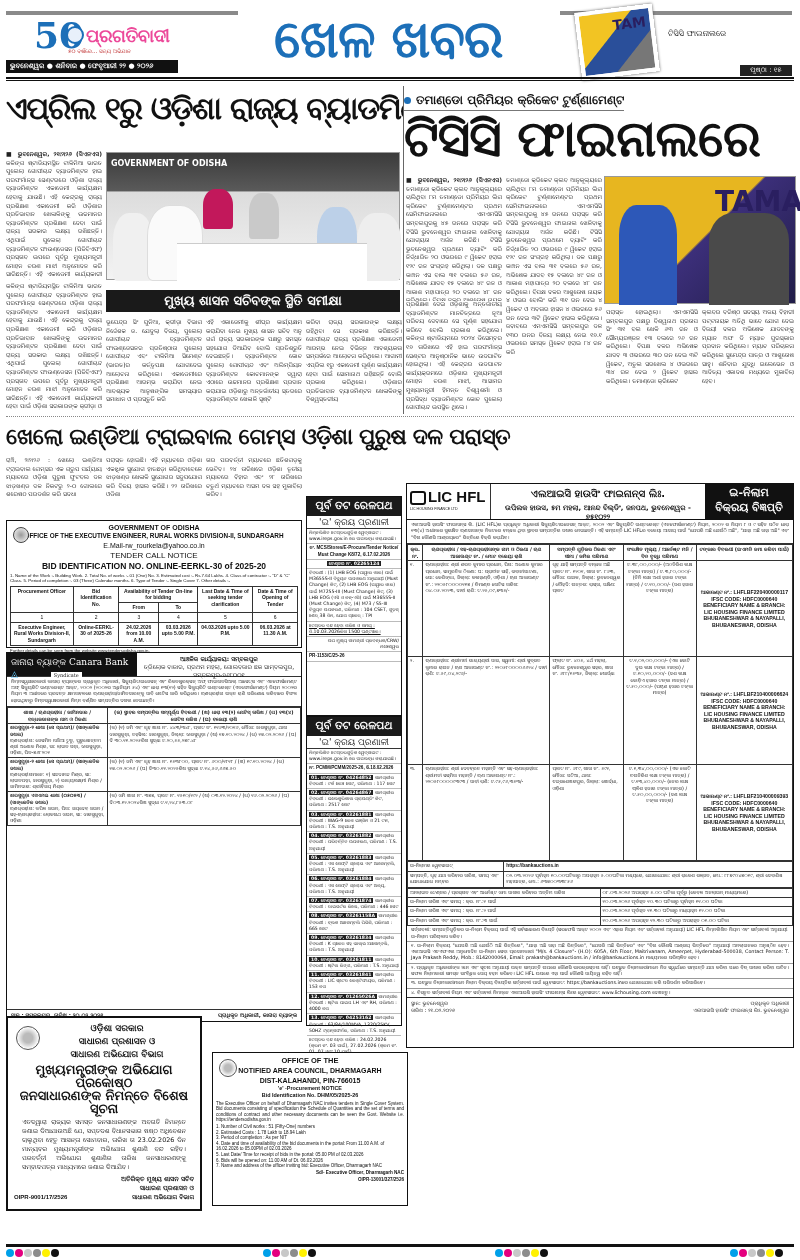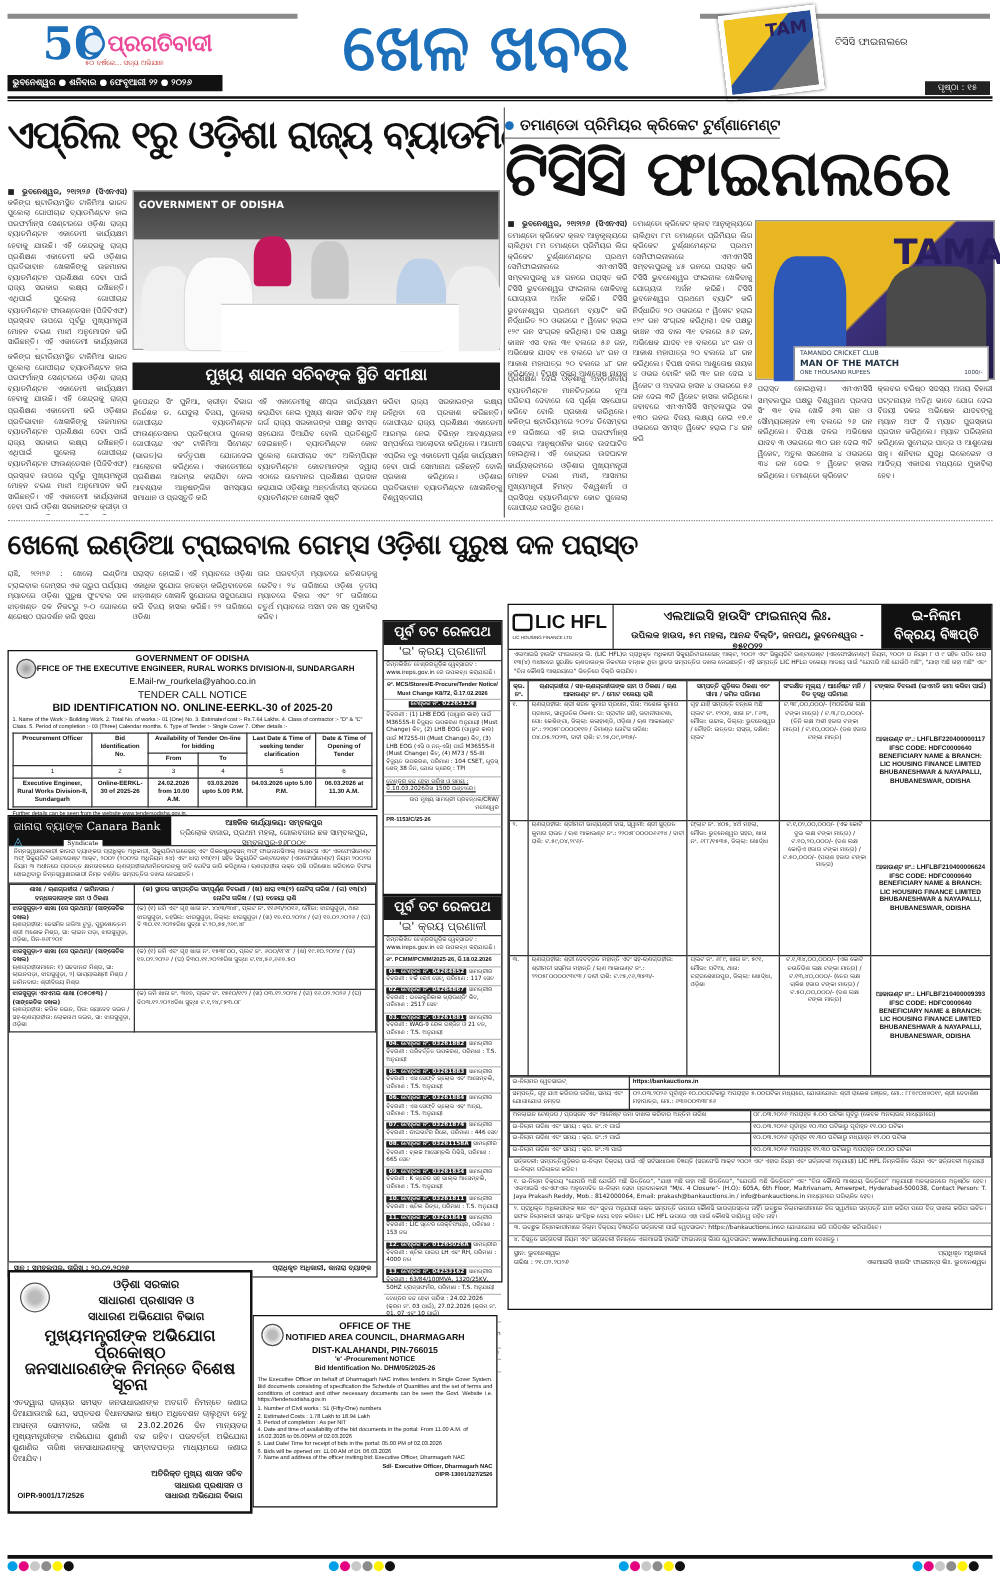--- a/index.html
+++ b/index.html
@@ -52,21 +52,21 @@
 .notice-bar{background:#111;color:#fff;font-size:11px;font-weight:bold;text-align:center;padding:1px 0}
 .lic{left:406px;top:483px;width:388px;height:565px}
 .lic-head{display:flex;border-bottom:1.5px solid #111;height:36px}
 .lic-logo{width:84px;border-right:1px solid #333;padding:3px;font-size:15px;font-weight:bold;color:#111}
 .lic-mid{flex:1;text-align:center;font-size:8px;font-weight:bold;padding:3px 2px}
 .lic-right{width:88px;background:#111;color:#fff;font-size:11px;font-weight:bold;text-align:center;padding:2px}
 .lic-table td{font-size:4.8px;line-height:6.4px;text-align:left}
 .lic-table .acc{text-align:center;font-weight:bold;font-family:"Liberation Sans",sans-serif;font-size:5.2px;line-height:6.6px}
 .lic-table .amt{text-align:center}
 .govt-box{left:6px;top:1016px;width:196px;height:195px}
-.dharm{left:202px;top:1052px;width:196px;height:154px}
+.dharm{left:212px;top:1052px;width:196px;height:154px}
 .dharm .t{text-align:center;font-weight:bold;font-family:"Liberation Sans",sans-serif}
 .emblem{position:absolute;width:24px;height:24px;border-radius:50%;border:1px solid #555;background:radial-gradient(circle,#bbb 30%,#fff 70%)}
 .bottom-rule{left:6px;top:1244px;width:788px;height:3px;background:#111}
 .reg{top:1249px;display:flex;gap:1px}
 .reg span{width:8px;height:8px;border-radius:50%;display:inline-block}
 .en{font-family:"Liberation Sans",sans-serif}
 </style>
 </head>
 <body>
 
@@ -113,28 +113,20 @@
 <div class="abs col" style="left:406px;top:176px;width:96px;height:125px">
   <b>■ ଭୁବନେଶ୍ୱର, ୨୧ା୨ା୨୬ (ସିଏନଏସ)</b>
   <span>ତମାଣ୍ଡୋ କ୍ରିକେଟ କ୍ଲବ ଆନୁକୂଲ୍ୟରେ ଚାଲିଥିବା ୮ମ ତମାଣ୍ଡୋ ପ୍ରିମିୟର ଲିଗ କ୍ରିକେଟ ଟୁର୍ଣ୍ଣାମେଣ୍ଟର ପ୍ରଥମ ସେମିଫାଇନାଲରେ ଏମଏମସିସି ସମ୍ବଲପୁରକୁ ୪୫ ରନରେ ପରାସ୍ତ କରି ଟିସିସି ଭୁବନେଶ୍ୱର ଫାଇନାଲ ଖେଳିବାକୁ ଯୋଗ୍ୟତା ଅର୍ଜନ କରିଛି। ଟିସିସି ଭୁବନେଶ୍ୱର ପ୍ରଥମେ ବ୍ୟାଟିଂ କରି ନିର୍ଦ୍ଧାରିତ ୨୦ ଓଭରରେ ୯ ୱିକେଟ ହରାଇ ୧୨୯ ରନ ସଂଗ୍ରହ କରିଥିଲା। ଦଳ ପକ୍ଷରୁ କାଞ୍ଚନ ଏସ ବାଲ ୩୧ ବଲରେ ୫୬ ରନ, ଅଭିଷେକ ଯାଦବ ୧୫ ବଲରେ ୪୯ ରନ ଓ ଆକାଶ ମହାପାତ୍ର ୨୦ ବଲରେ ୪୮ ରନ କରିଥିଲେ। ବିପକ୍ଷ ଦଳର ଆଶୁତୋଷ ନାୟକ ୪ ଓଭର ବୋଲିଂ କରି ୩୧ ରନ ଦେଇ ୪ ୱିକେଟ ଓ ଅବତାର ହାସନ ୪ ଓଭରରେ ୫୬ ରନ ଦେଇ ୩ଟି ୱିକେଟ ହାସଲ କରିଥିଲେ। ଜବାବରେ ଏମଏମସିସି ସମ୍ବଲପୁର ଦଳ ୧୩୦ ରନର ବିଜୟ ଲକ୍ଷ୍ୟ ନେଇ ୧୭.୧ ଓଭରରେ ସମସ୍ତ ୱିକେଟ ହରାଇ ୮୪ ରନ କରି</span>
 </div>
 <div class="abs col" style="left:406px;top:300px;width:96px;height:112px">ପ୍ରଶିକ୍ଷଣ ଦେଇ ଓଡ଼ିଶାକୁ ଅନ୍ତର୍ଜାତୀୟ ବ୍ୟାଡମିଣ୍ଟନ ମାନଚିତ୍ରରେ ନୂଆ ପରିଚୟ ଦେବାରେ ସେ ପୂର୍ଣ୍ଣ ସହଯୋଗ କରିବେ ବୋଲି ପ୍ରକାଶ କରିଥିଲେ। କଳିଙ୍ଗ ଷ୍ଟାଡିୟମରେ ୨୦୨୪ ଡିସେମ୍ବର ୧୭ ତାରିଖରେ ଏହି ହାଇ ପରଫର୍ମାନ୍ସ ସେଣ୍ଟର ଆନୁଷ୍ଠାନିକ ଭାବେ ଉଦଘାଟିତ ହୋଇଥିଲା। ଏହି କେନ୍ଦ୍ରର ଉଦଘାଟନ କାର୍ଯ୍ୟକ୍ରମରେ ଓଡ଼ିଶାର ମୁଖ୍ୟମନ୍ତ୍ରୀ ମୋହନ ଚରଣ ମାଝୀ, ଆସାମର ମୁଖ୍ୟମନ୍ତ୍ରୀ ହିମନ୍ତ ବିଶ୍ୱଶର୍ମା ଓ ପ୍ରସିଦ୍ଧ ବ୍ୟାଡମିଣ୍ଟନ କୋଚ ପୁଲେଲା ଗୋପୀଚାନ୍ଦ ଉପସ୍ଥିତ ଥିଲେ।</div>
 <div class="abs col" style="left:506px;top:176px;width:96px;height:236px">ତମାଣ୍ଡୋ କ୍ରିକେଟ କ୍ଲବ ଆନୁକୂଲ୍ୟରେ ଚାଲିଥିବା ୮ମ ତମାଣ୍ଡୋ ପ୍ରିମିୟର ଲିଗ କ୍ରିକେଟ ଟୁର୍ଣ୍ଣାମେଣ୍ଟର ପ୍ରଥମ ସେମିଫାଇନାଲରେ ଏମଏମସିସି ସମ୍ବଲପୁରକୁ ୪୫ ରନରେ ପରାସ୍ତ କରି ଟିସିସି ଭୁବନେଶ୍ୱର ଫାଇନାଲ ଖେଳିବାକୁ ଯୋଗ୍ୟତା ଅର୍ଜନ କରିଛି। ଟିସିସି ଭୁବନେଶ୍ୱର ପ୍ରଥମେ ବ୍ୟାଟିଂ କରି ନିର୍ଦ୍ଧାରିତ ୨୦ ଓଭରରେ ୯ ୱିକେଟ ହରାଇ ୧୨୯ ରନ ସଂଗ୍ରହ କରିଥିଲା। ଦଳ ପକ୍ଷରୁ କାଞ୍ଚନ ଏସ ବାଲ ୩୧ ବଲରେ ୫୬ ରନ, ଅଭିଷେକ ଯାଦବ ୧୫ ବଲରେ ୪୯ ରନ ଓ ଆକାଶ ମହାପାତ୍ର ୨୦ ବଲରେ ୪୮ ରନ କରିଥିଲେ। ବିପକ୍ଷ ଦଳର ଆଶୁତୋଷ ନାୟକ ୪ ଓଭର ବୋଲିଂ କରି ୩୧ ରନ ଦେଇ ୪ ୱିକେଟ ଓ ଅବତାର ହାସନ ୪ ଓଭରରେ ୫୬ ରନ ଦେଇ ୩ଟି ୱିକେଟ ହାସଲ କରିଥିଲେ। ଜବାବରେ ଏମଏମସିସି ସମ୍ବଲପୁର ଦଳ ୧୩୦ ରନର ବିଜୟ ଲକ୍ଷ୍ୟ ନେଇ ୧୭.୧ ଓଭରରେ ସମସ୍ତ ୱିକେଟ ହରାଇ ୮୪ ରନ କରି</div>
 <div class="abs photo-match">
   <div class="tama">TAMA</div>
   <div class="p1"></div>
   <div class="p2"></div>
-  <div class="cheque">
-    <div style="font-size:5px">TAMANDO CRICKET CLUB</div>
-    <div style="font-weight:bold">MAN OF THE MATCH</div>
-    <div style="font-size:4.5px;display:flex;justify-content:space-between">
-        <span>ONE THOUSAND RUPEES</span>
-        <span>1000/-</span>
-      </div>
-  </div>
 </div>
 <div class="abs col" style="left:606px;top:308px;width:92px;height:104px">ପରାସ୍ତ ହୋଇଥିଲା। ଏମଏମସିସି ସମ୍ବଲପୁର ପକ୍ଷରୁ ବିଶ୍ୱନାଥ ପ୍ରତାପ ସିଂ ୩୧ ବଲ ଖେଳି ୬୩ ରନ ଓ ସୌମ୍ୟରଞ୍ଜନ ୧୩ ବଲରେ ୨୬ ରନ କରିଥିଲେ। ବିପକ୍ଷ ଦଳର ଅଭିଷେକ ଯାଦବ ୩ ଓଭରରେ ୩୦ ରନ ଦେଇ ୩ଟି ୱିକେଟ, ଅତୁଲ ସରଖେଲ ୪ ଓଭରରେ ୩୪ ରନ ଦେଇ ୨ ୱିକେଟ ହାସଲ କରିଥିଲେ। ତମାଣ୍ଡୋ କ୍ରିକେଟ</div>
 <div class="abs col" style="left:702px;top:308px;width:92px;height:104px">କ୍ଲବର ବରିଷ୍ଠ ସଦସ୍ୟ ଅଜୟ ବିହାରୀ ପଟ୍ଟନାୟକ ଅତିଥି ଭାବେ ଯୋଗ ଦେଇ ବିଜୟୀ ଦଳର ଅଭିଷେକ ଯାଦବଙ୍କୁ ମ୍ୟାନ ଅଫ ଦି ମ୍ୟାଚ ପୁରସ୍କାର ପ୍ରଦାନ କରିଥିଲେ। ମ୍ୟାଚ ପରିଚାଳନା କରିଥିଲେ ସୁମେନ୍ଦ୍ର ପାତ୍ର ଓ ଆଶୁତୋଷ ସାହୁ। ଶନିବାର ଯୁଦ୍ଧି ଇଲେଭେନ ଓ ଆଦିତ୍ୟ ଏକାଦଶ ମଧ୍ୟରେ ମୁକାବିଲା ହେବ।</div>
 
 <div class="abs dotted" style="left:6px;top:416px;width:788px"></div>
 
 <div class="abs headline3">ଖେଲୋ ଇଣ୍ଡିଆ ଟ୍ରାଇବାଲ ଗେମ୍ସ ଓଡ଼ିଶା ପୁରୁଷ ଦଳ ପରାସ୍ତ</div>
 <div class="abs col" style="left:6px;top:456px;width:96px;height:40px">ରାଞ୍ଚି, ୨ା୨ା୨୬ : ଖେଲୋ ଇଣ୍ଡିଆ ଟ୍ରାଇବାଲ ଗେମ୍ସର ଏକ ଗ୍ରୁପ ପର୍ଯ୍ୟାୟ ମ୍ୟାଚରେ ଓଡ଼ିଶା ପୁରୁଷ ଫୁଟବଲ ଦଳ ଝାଡ଼ଖଣ୍ଡ ଦଳ ନିକଟରୁ ୨-୦ ଗୋଲରେ ଶ୍ରେଷ୍ଠ ପ୍ରଦର୍ଶନ କରି ସୁଦ୍ଧା</div>
 <div class="abs col" style="left:106px;top:456px;width:96px;height:40px">ପରାସ୍ତ ହୋଇଛି। ଏହି ମ୍ୟାଚରେ ଓଡ଼ିଶା ଏକାଧିକ ସୁଯୋଗ ହାତଛଡ଼ା କରିଥିବାବେଳେ ଝାଡ଼ଖଣ୍ଡ ଖେଳାଳି ସୁଯୋଗର ସଦୁପଯୋଗ କରି ବିଜୟ ହାସଲ କରିଛି। ୨୨ ତାରିଖରେ ଓଡ଼ିଶା</div>
 <div class="abs col" style="left:206px;top:456px;width:96px;height:40px">ତାର ପରବର୍ତ୍ତୀ ମ୍ୟାଚରେ ଛତିଶଗଡ଼କୁ ଭେଟିବ। ୨୪ ତାରିଖରେ ଓଡ଼ିଶା ତୃତୀୟ ମ୍ୟାଚରେ ବିହାର ଏବଂ ୨୮ ତାରିଖରେ ଚତୁର୍ଥ ମ୍ୟାଚରେ ଅସମ ଦଳ ସହ ମୁକାବିଲା କରିବ।</div>
@@ -368,21 +360,21 @@
   <div class="emblem" style="left:8px;top:8px"></div>
   <div style="text-align:center;font-size:9px;font-weight:bold;line-height:13px;margin-top:4px;padding-left:26px">
     <div>ଓଡ଼ିଶା ସରକାର</div>
     <div>ସାଧାରଣ ପ୍ରଶାସନ ଓ</div>
     <div>ସାଧାରଣ ଅଭିଯୋଗ ବିଭାଗ</div>
   </div>
   <div style="text-align:center;font-size:13px;font-weight:bold;line-height:13px;margin-top:2px">
     <div>ମୁଖ୍ୟମନ୍ତ୍ରୀଙ୍କ ଅଭିଯୋଗ ପ୍ରକୋଷ୍ଠ</div>
     <div>ଜନସାଧାରଣଙ୍କ ନିମନ୍ତେ ବିଶେଷ ସୂଚନା</div>
   </div>
-  <div style="font-size:6.4px;line-height:9px;padding:3px 2px;text-align:justify">ଏତଦ୍ୱାରା ରାଜ୍ୟର ସମସ୍ତ ଜନସାଧାରଣଙ୍କ ଅବଗତି ନିମନ୍ତେ ଜଣାଇ ଦିଆଯାଉଅଛି ଯେ, ସପ୍ତଦଶ ବିଧାନସଭାର ଷଷ୍ଠ ଅଧିବେଶନ ଚାଲୁଥିବା ହେତୁ ଆସନ୍ତା ସୋମବାର, ତାରିଖ ତା 23.02.2026 ଦିନ ମାନ୍ୟବର ମୁଖ୍ୟମନ୍ତ୍ରୀଙ୍କ ଅଭିଯୋଗ ଶୁଣାଣି ବନ୍ଦ ରହିବ। ପରବର୍ତ୍ତୀ ଅଭିଯୋଗ ଶୁଣାଣିର ତାରିଖ ଜନସାଧାରଣଙ୍କୁ ସମ୍ବାଦପତ୍ର ମାଧ୍ୟମରେ ଜଣାଇ ଦିଆଯିବ।</div>
+  <div style="font-size:6.4px;line-height:9px;padding:3px 14px;text-align:justify">ଏତଦ୍ୱାରା ରାଜ୍ୟର ସମସ୍ତ ଜନସାଧାରଣଙ୍କ ଅବଗତି ନିମନ୍ତେ ଜଣାଇ ଦିଆଯାଉଅଛି ଯେ, ସପ୍ତଦଶ ବିଧାନସଭାର ଷଷ୍ଠ ଅଧିବେଶନ ଚାଲୁଥିବା ହେତୁ ଆସନ୍ତା ସୋମବାର, ତାରିଖ ତା 23.02.2026 ଦିନ ମାନ୍ୟବର ମୁଖ୍ୟମନ୍ତ୍ରୀଙ୍କ ଅଭିଯୋଗ ଶୁଣାଣି ବନ୍ଦ ରହିବ। ପରବର୍ତ୍ତୀ ଅଭିଯୋଗ ଶୁଣାଣିର ତାରିଖ ଜନସାଧାରଣଙ୍କୁ ସମ୍ବାଦପତ୍ର ମାଧ୍ୟମରେ ଜଣାଇ ଦିଆଯିବ।</div>
   <div style="text-align:right;font-size:6.4px;font-weight:bold;line-height:9px;padding:0 6px">
     <div>ଅତିରିକ୍ତ ମୁଖ୍ୟ ଶାସନ ସଚିବ</div>
     <div>ସାଧାରଣ ପ୍ରଶାସନ ଓ</div>
   </div>
   <div style="display:flex;justify-content:space-between;font-size:6px;font-weight:bold;padding:0 6px">
       <span class="en">OIPR-9001/17/2526</span>
       <span>ସାଧାରଣ ଅଭିଯୋଗ ବିଭାଗ</span>
     </div>
 </div>
 

